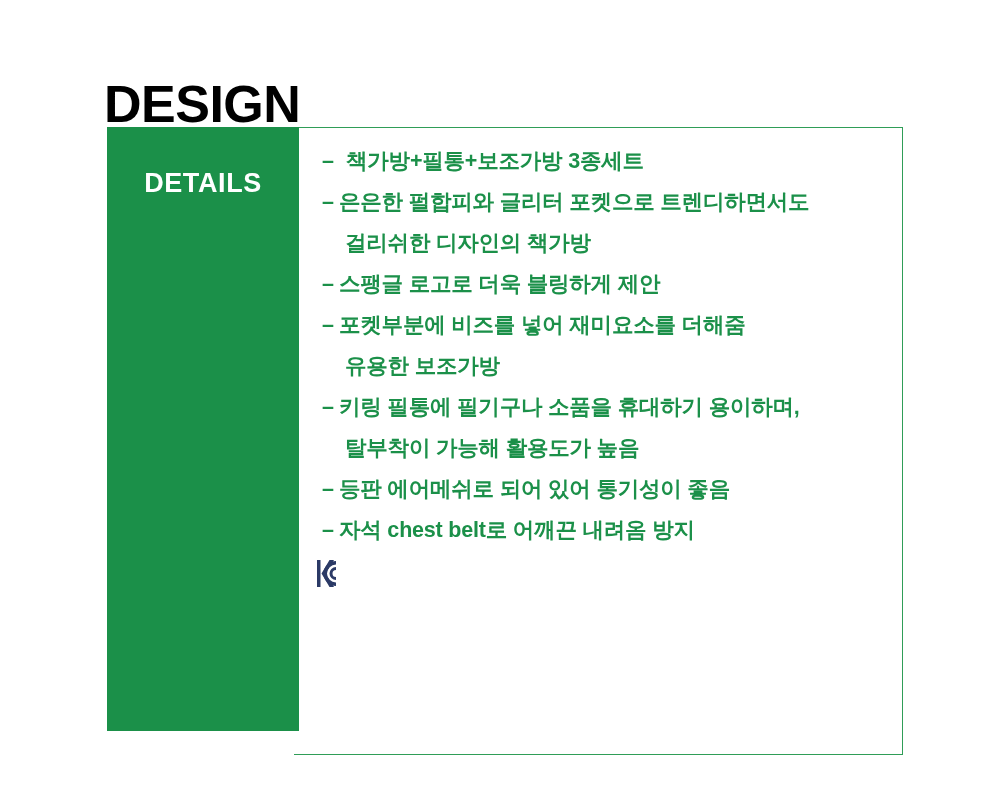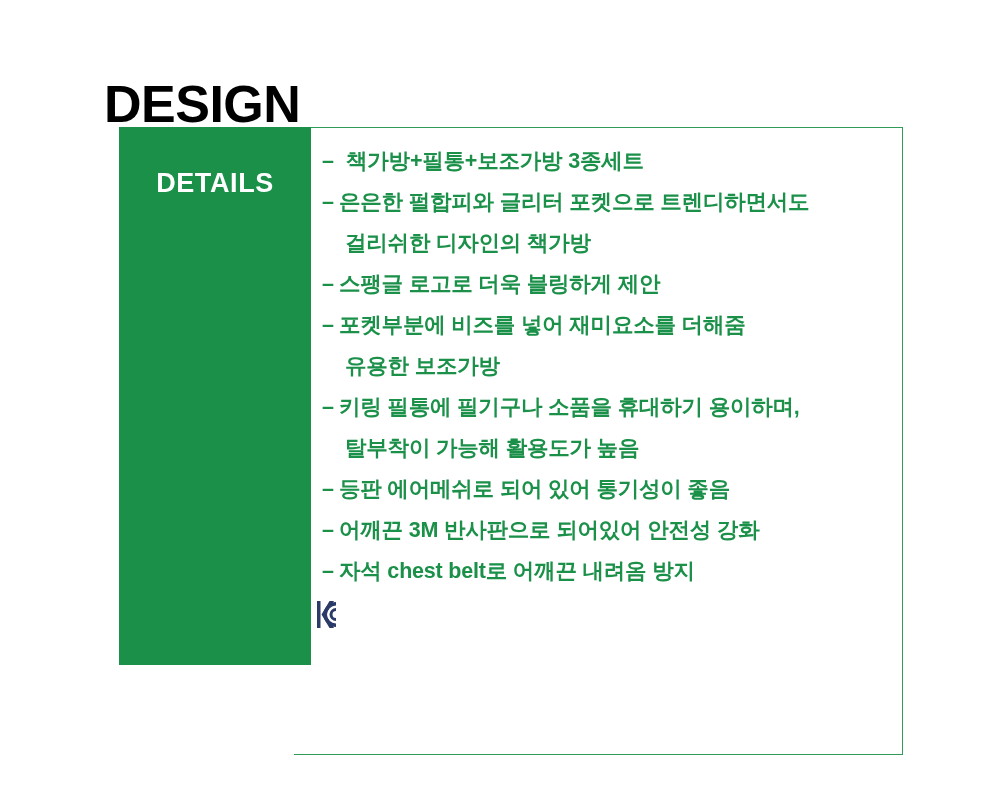--- a/index.html
+++ b/index.html
@@ -48,24 +48,24 @@
     bottom: 0;
     border: 1.5px solid #2f9d57;
     border-left: none;
     box-sizing: border-box;
     background: #ffffff;
   }
 
   
   .details-label-col {
     position: absolute;
-    left: 16px;
+    left: 4px;
     top: 0;
     width: 192px;
-    height: 538px;
+    height: 604px;
     background: #1b9049;
     box-sizing: border-box;
   }
   .details-label {
     position: absolute;
     left: 0;
     right: 0;
     top: 41px;
     text-align: center;
     color: #ffffff;
@@ -135,21 +135,20 @@
   <ul class="details-list">
     <li class="detail-line wide-gap"><span class="dash">–</span><span>책가방+필통+보조가방 3종세트</span></li>
     <li class="detail-line"><span class="dash">–</span><span>은은한 펄합피와 글리터 포켓으로 트렌디하면서도</span></li>
     <li class="detail-line continuation"><span>걸리쉬한 디자인의 책가방</span></li>
     <li class="detail-line"><span class="dash">–</span><span>스팽글 로고로 더욱 블링하게 제안</span></li>
     <li class="detail-line"><span class="dash">–</span><span>포켓부분에 비즈를 넣어 재미요소를 더해줌</span></li>
     <li class="detail-line continuation"><span>유용한 보조가방</span></li>
     <li class="detail-line"><span class="dash">–</span><span>키링 필통에 필기구나 소품을 휴대하기 용이하며,</span></li>
     <li class="detail-line continuation"><span>탈부착이 가능해 활용도가 높음</span></li>
     <li class="detail-line"><span class="dash">–</span><span>등판 에어메쉬로 되어 있어 통기성이 좋음</span></li>
-    <li class="detail-line"><span class="dash">–</span><span>어깨끈 3M 반사판으로 되어있어 안전성 강화</span></li>
     <li class="detail-line"><span class="dash">–</span><span>자석 chest belt로 어깨끈 내려옴 방지</span></li>
 
     <li>
       <svg class="kc-mark" viewBox="0 0 54 66" aria-label="KC">
 
         <rect x="2" y="6" width="7" height="54" fill="#2b3a66"></rect>
 
         <path d="M11 33 L27 6 L36 6 L19 33 L36 60 L27 60 Z" fill="#2b3a66"></path>
 
         <path d="M40 8 a25 25 0 1 0 0 50 l0 -7 a18 18 0 1 1 0 -36 Z" fill="#2b3a66"></path>

